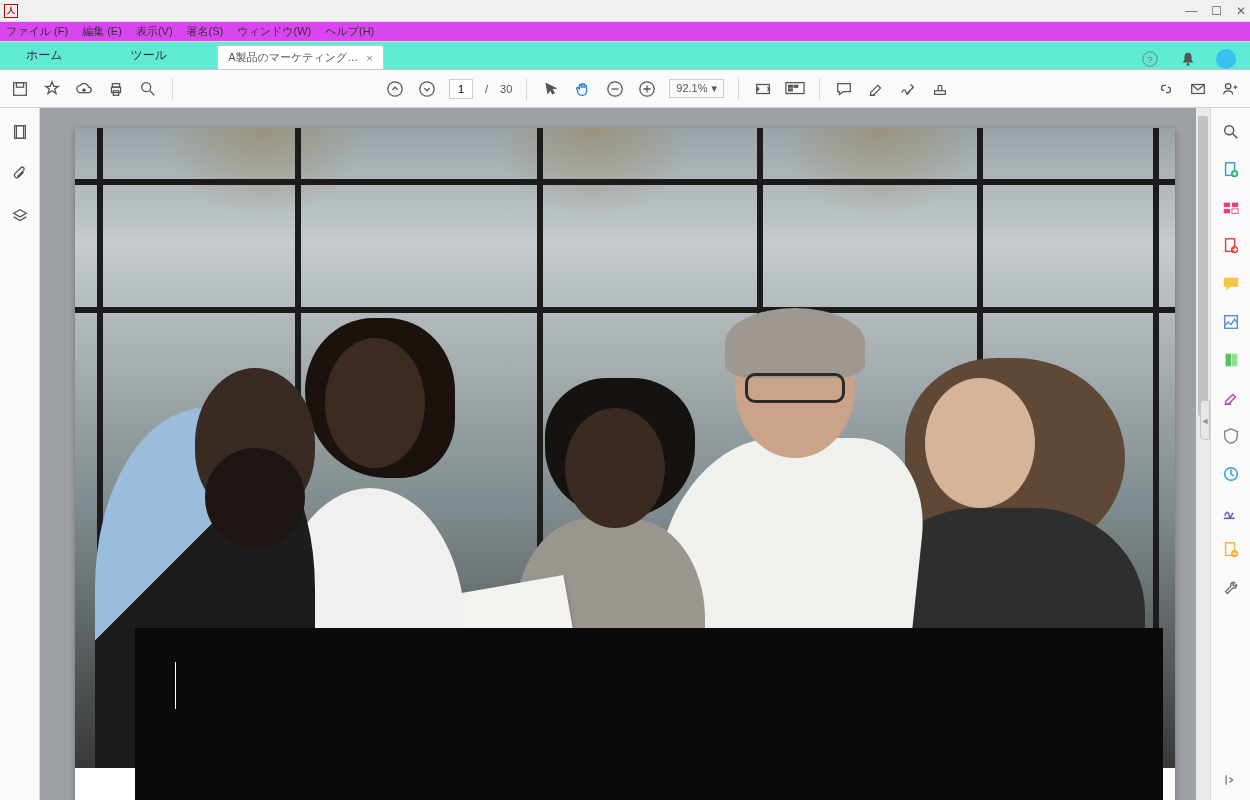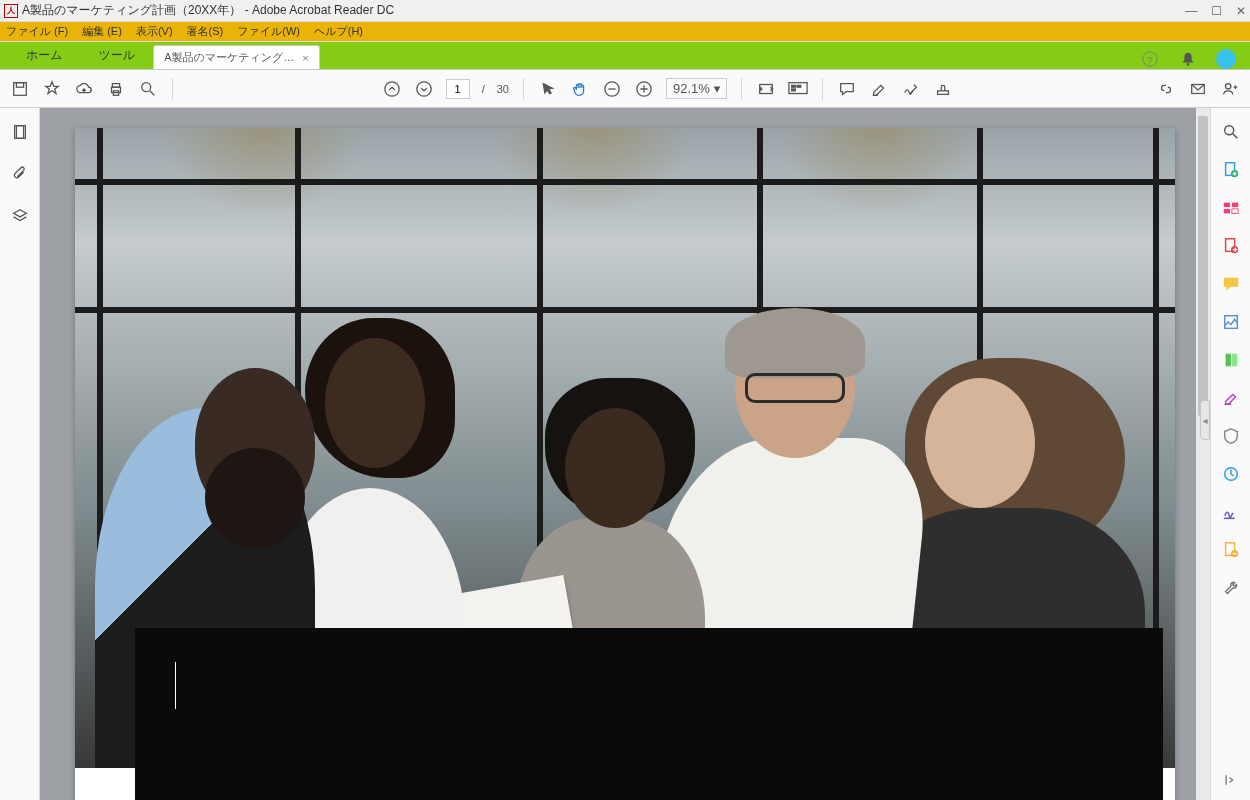--- a/index.html
+++ b/index.html
@@ -2,35 +2,35 @@
 <html><head>
 <meta charset="utf-8">
 <style>
   * { box-sizing: border-box; margin: 0; padding: 0; }
   body { font-family: "Yu Gothic UI", "Meiryo", sans-serif; font-size: 12px; background: #fff; overflow: hidden; width: 1250px; height: 800px; }
   .titlebar { height: 22px; background: #f0f0f0; display: flex; align-items: center; padding: 0 4px; border-bottom: 1px solid #dcdcdc; }
   .titlebar .pdf-badge { width: 14px; height: 14px; border: 1px solid #b00; color: #b00; font-size: 8px; display: flex; align-items: center; justify-content: center; margin-right: 4px; font-weight: bold; }
   .titlebar .title { color: #333; }
   .titlebar .window-controls { margin-left: auto; display: flex; gap: 14px; color: #666; font-size: 12px; }
   .titlebar .window-controls span { cursor: pointer; }
-  .menubar { height: 20px; background: #eab308; display: flex; align-items: center; padding: 0 6px; gap: 14px; color: #333; border-bottom: 1px solid #dcdcdc; font-size: 11px; }
+  .menubar { height: 20px; background: #d946ef; display: flex; align-items: center; padding: 0 6px; gap: 14px; color: #333; border-bottom: 1px solid #dcdcdc; font-size: 11px; }
   .menubar span { cursor: pointer; }
-  .tabbar { height: 28px; background: #84cc16; display: flex; align-items: flex-end; padding: 0 8px; border-bottom: 1px solid #c8c8c8; }
+  .tabbar { height: 28px; background: #5eead4; display: flex; align-items: flex-end; padding: 0 8px; border-bottom: 1px solid #c8c8c8; gap: 32px; }
   .tab-static { padding: 5px 18px; color: #333; font-size: 12px; cursor: pointer; }
   .tab-doc { background: #fff; border: 1px solid #c8c8c8; border-bottom: none; padding: 4px 10px; display: flex; align-items: center; gap: 8px; font-size: 11px; color: #555; border-radius: 3px 3px 0 0; }
   .tab-close { color: #888; cursor: pointer; }
   .tabbar .right-icons { margin-left: auto; display: flex; gap: 18px; align-items: center; padding-right: 6px; }
   .icon-btn { width: 20px; height: 20px; display: flex; align-items: center; justify-content: center; color: #555; cursor: pointer; }
   .account-dot { width: 20px; height: 20px; border-radius: 50%; background: #38c1ef; }
   .toolbar { height: 38px; background: #fafafa; border-bottom: 1px solid #d0d0d0; display: flex; align-items: center; padding: 0 10px; gap: 8px; color: #555; }
   .toolbar .sep { width: 1px; height: 22px; background: #d8d8d8; margin: 0 6px; }
   .toolbar .group { display: flex; align-items: center; gap: 12px; }
   .toolbar .pg-input { width: 24px; height: 20px; border: 1px solid #ccc; text-align: center; font-size: 11px; }
   .toolbar .pg-total { color: #555; font-size: 11px; }
-  .toolbar .zoom-lbl { border: 1px solid #ccc; padding: 2px 6px; font-size: 13px; display: flex; align-items: flex-end; gap: 4px; }
+  .toolbar .zoom-lbl { border: 1px solid #ccc; padding: 2px 6px; font-size: 11px; display: flex; align-items: flex-start; gap: 4px; }
   .toolbar .spacer { flex: 1; }
   .toolbar svg { stroke: #555; fill: none; stroke-width: 1.4; }
   .toolbar .hand svg { stroke: #2d7ccc; }
   .workspace { display: flex; height: calc(800px - 22px - 20px - 28px - 38px); }
   .left-rail { width: 40px; background: #fafafa; border-right: 1px solid #d8d8d8; display: flex; flex-direction: column; align-items: center; padding-top: 14px; gap: 22px; }
   .left-rail svg { stroke: #555; fill: none; stroke-width: 1.4; }
   .right-rail { width: 40px; background: #fafafa; border-left: 1px solid #d8d8d8; display: flex; flex-direction: column; align-items: center; padding-top: 14px; gap: 18px; }
   .right-rail .ico { width: 18px; height: 18px; }
   .canvas-area { flex: 1; background: #9da1a6; position: relative; overflow: hidden; display: flex; justify-content: center; padding-top: 20px; }
   .scrollbar-v { position: absolute; right: 0; top: 0; bottom: 0; width: 14px; background: #eaeaea; }
@@ -73,34 +73,33 @@
   .collapse-handle{position:absolute;top:50%;width:10px;height:40px;background:#e6e6e6;border:1px solid #c6c6c6;display:flex;align-items:center;justify-content:center;color:#888;font-size:10px;cursor:pointer;}
   .ch-left{left:40px;border-radius:0 4px 4px 0;}
   .ch-right{right:40px;border-radius:4px 0 0 4px;}
   .rr-collapse{position:absolute;bottom:10px;}
 </style>
 </head>
 <body>
 
 <div class="titlebar">
   <div class="pdf-badge">人</div>
-  <div class="title">A製品のマーケティング計画（20XX年）   - Adobe Acrobat Reader DC</div>
   <div class="window-controls">
     <span>―</span>
     <span>☐</span>
     <span>✕</span>
   </div>
 </div>
 
 <div class="menubar">
   <span>ファイル (F)</span>
   <span>編集 (E)</span>
   <span>表示(V)</span>
   <span>署名(S)</span>
-  <span>ファイル(W)</span>
+  <span>ウィンドウ(W)</span>
   <span>ヘルプ(H)</span>
 </div>
 
 <div class="tabbar">
   <div class="tab-static">ホーム</div>
   <div class="tab-static">ツール</div>
   <div class="tab-doc">
     <span>A製品のマーケティング…</span>
     <span class="tab-close">×</span>
   </div>

